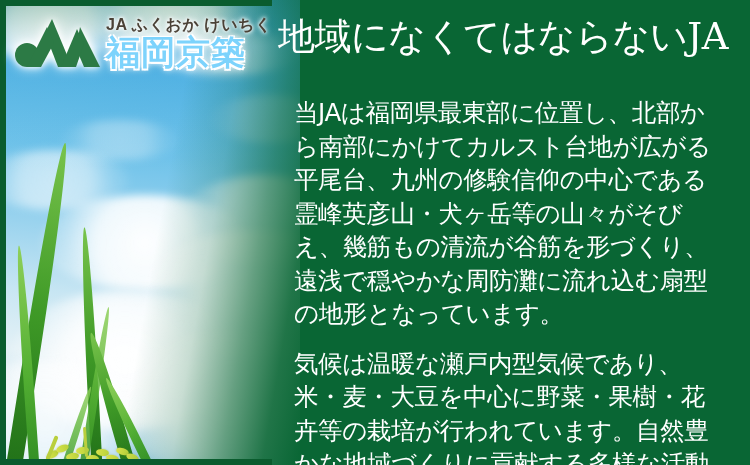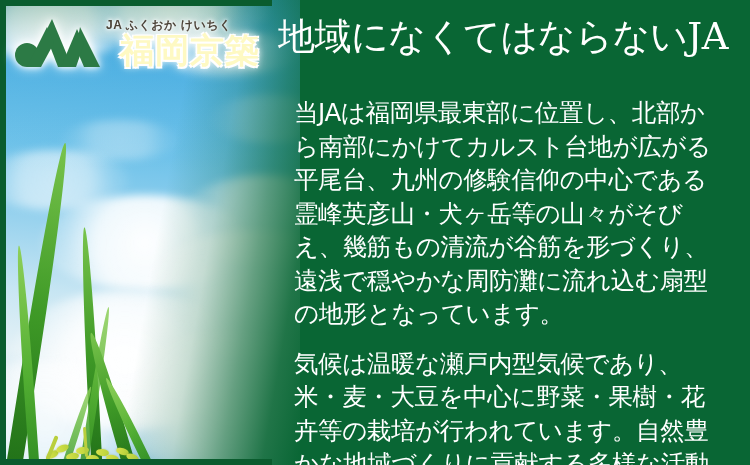--- a/index.html
+++ b/index.html
@@ -160,40 +160,39 @@
     filter: drop-shadow(0 0 3px rgba(255,255,255,0.95))
             drop-shadow(0 0 6px rgba(255,255,255,0.8));
   }
   .logo-words {
     display: flex;
     flex-direction: column;
     justify-content: center;
     line-height: 1;
   }
   .logo-kana {
-    font-size: 12px;
+    font-size: 16px;
     letter-spacing: 0.5px;
     color: #4a4136;
     font-weight: 700;
     margin-bottom: 2px;
     text-shadow: 0 0 3px #fff, 0 0 5px #fff, 0 0 7px #fff;
     white-space: nowrap;
   }
   .logo-name {
     font-size: 34px;
     font-weight: 700;
-    color: #fef9c3;
+    color: #7dd3fc;
     letter-spacing: 1px;
     white-space: nowrap;
     text-shadow:
       -1.5px -1.5px 0 #fff,  1.5px -1.5px 0 #fff,
       -1.5px  1.5px 0 #fff,  1.5px  1.5px 0 #fff,
        0 0 6px #fff, 0 0 10px #fff;
     font-family: "DejaVu Sans", "Liberation Sans", sans-serif;
-    margin-left: 14px;
   }
 
   
   .text-col {
     position: absolute;
     left: 278px;
     top: 0;
     width: 472px;
     height: 465px;
     padding: 0;

